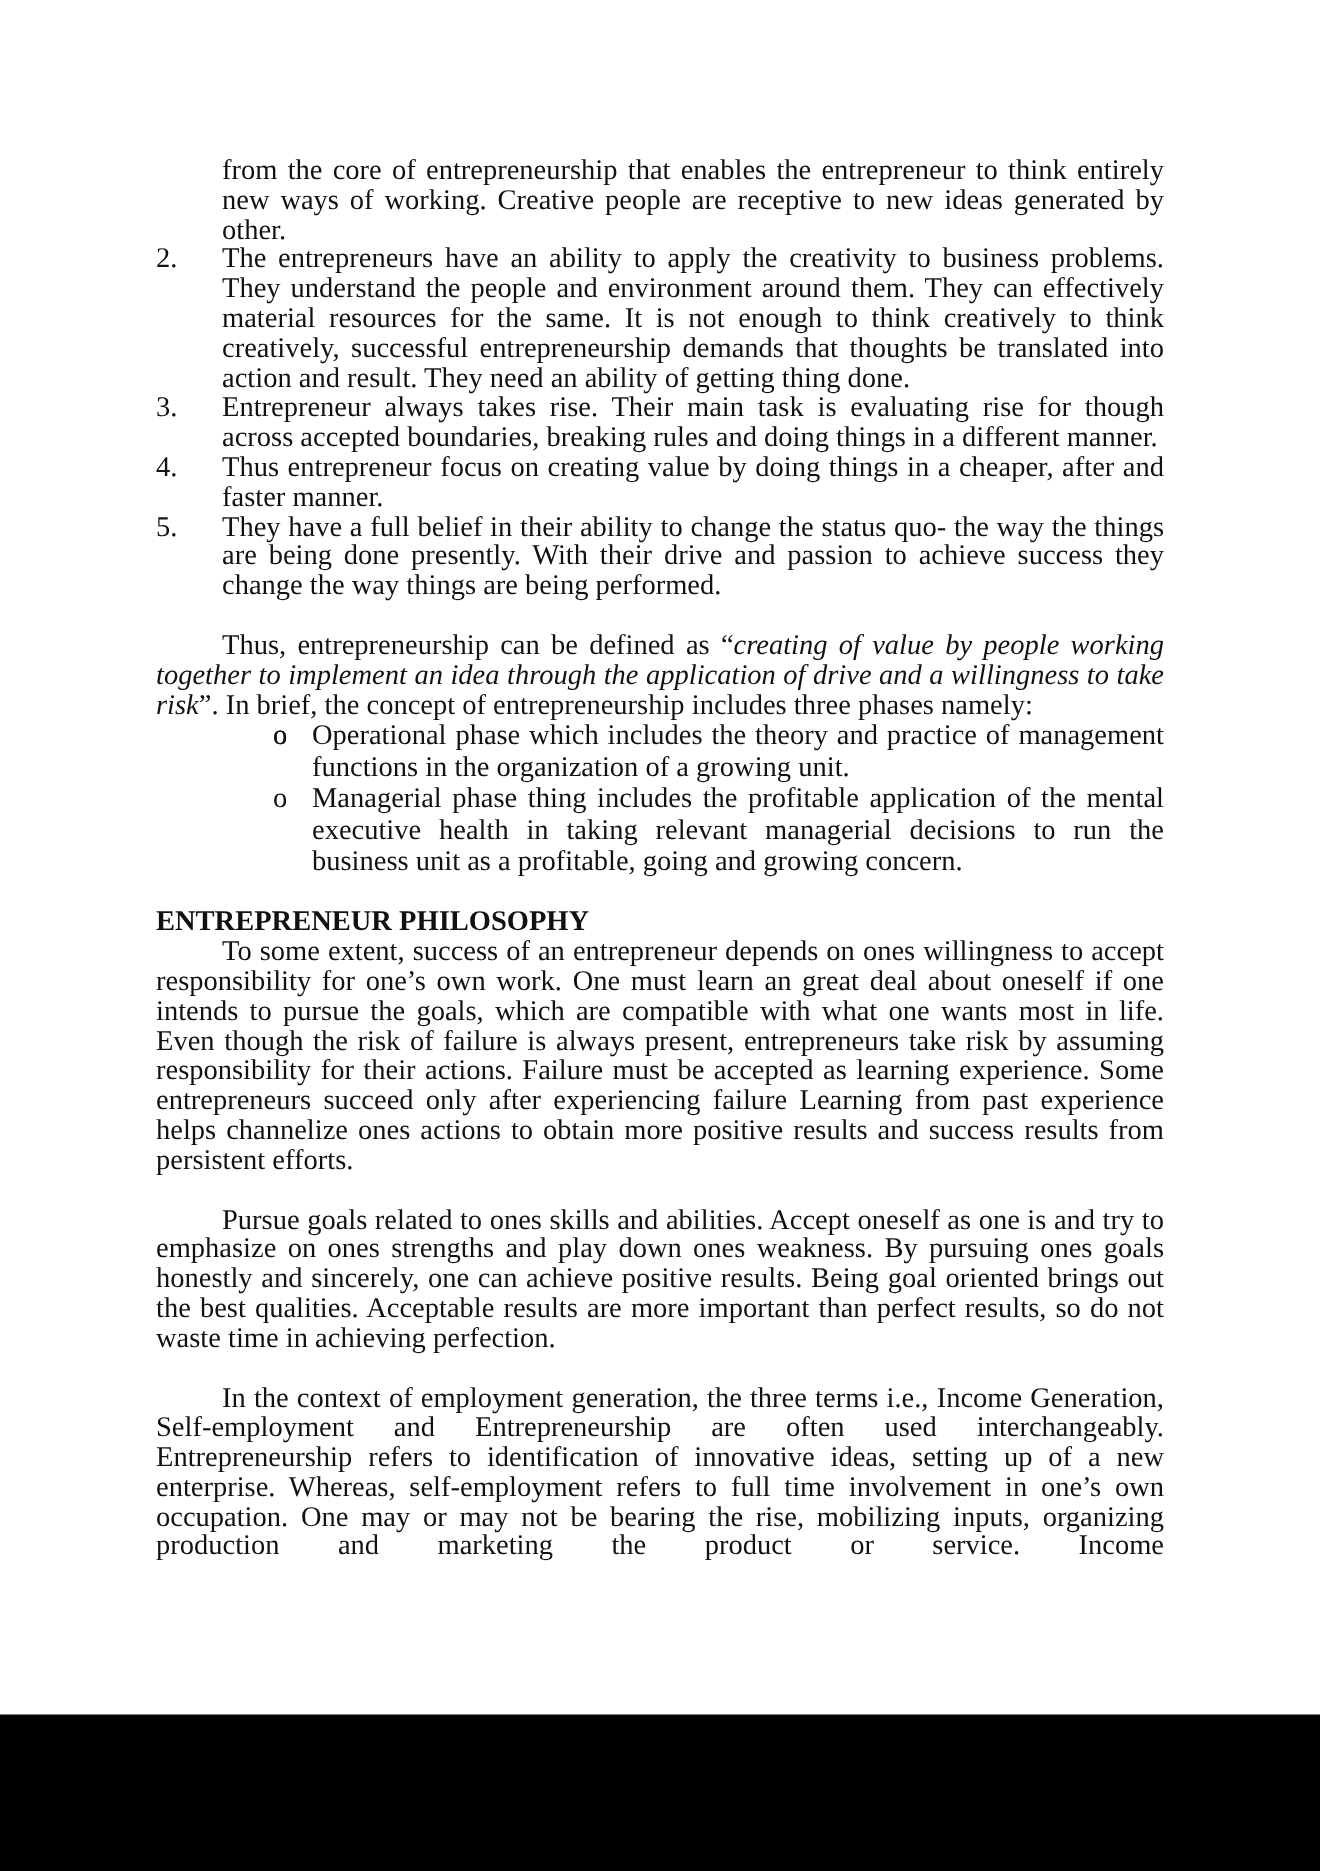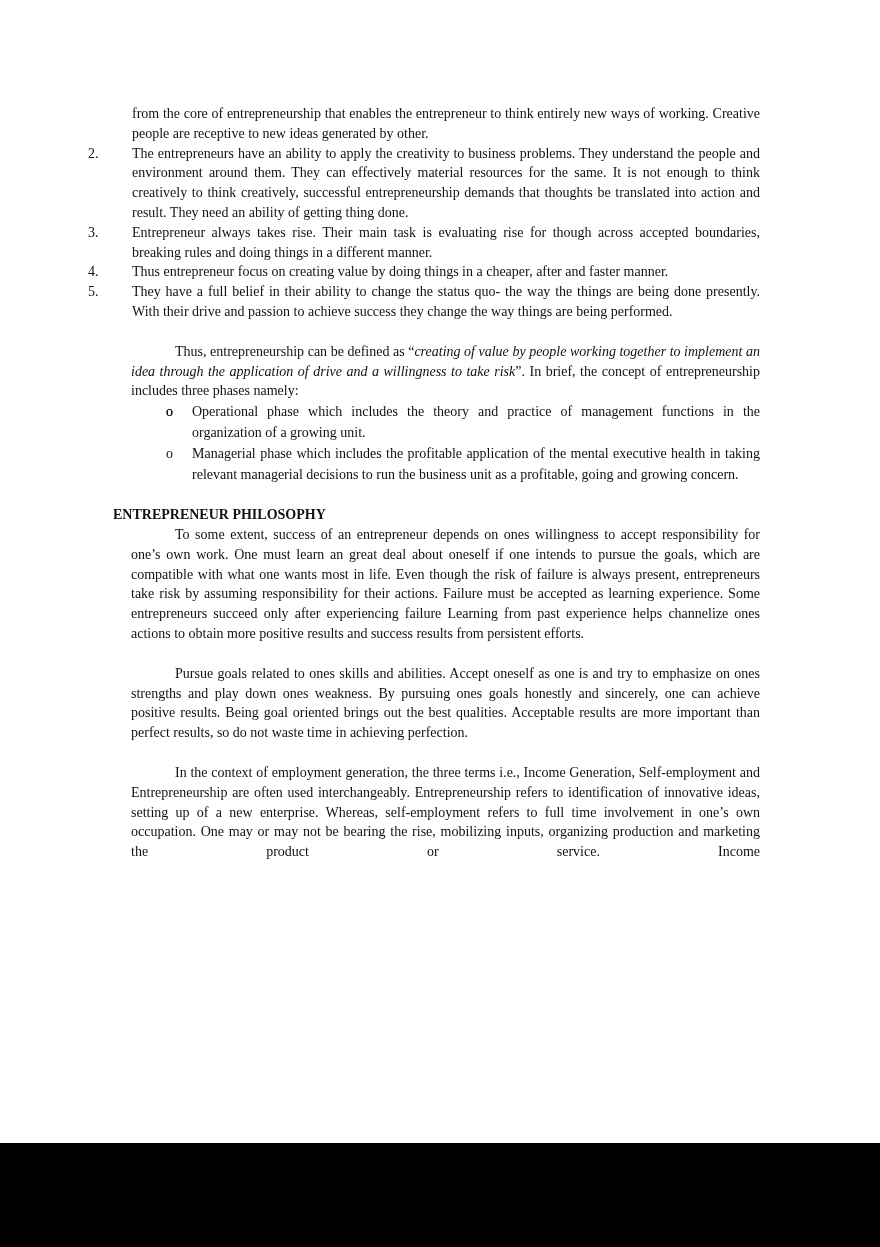--- a/index.html
+++ b/index.html
@@ -5,32 +5,32 @@
   html, body { margin: 0; padding: 0; }
   body {
     width: 880px; height: 1247px; background: #000; overflow: hidden;
     font-family: "Liberation Serif", serif; color: #111;
   }
   .page {
     position: absolute; left: 0; top: 0; width: 880px; height: 1143px;
     background: #fff;
   }
   .content {
-    position: absolute; left: 88px; top: 104px; width: 672px;
-    font-size: 14px; line-height: 19.8px;
+    position: absolute; left: 104px; top: 104px; width: 672px;
+    font-size: 19px; line-height: 19.8px;
   }
   .cont { padding-left: 44px; text-align: justify; text-align-last: left; }
   .num-item { position: relative; padding-left: 44px; text-align: justify; }
   .num-item .num { position: absolute; left: 0; width: 24px; }
-  .para { text-indent: 44px; text-align: justify; margin-left: 43px; }
+  .para { text-indent: 44px; text-align: justify; }
   .gap { height: 20px; }
   .bullets { margin-left: 78px; }
   .bullet { position: relative; padding-left: 26px; text-align: justify; line-height: 21px; }
   .bullet .dot { position: absolute; left: 0; top: 0; }
-  .heading { font-weight: bold; margin-top: 20px; margin-left: 25px; }
+  .heading { font-weight: bold; margin-top: 20px; }
   .last { text-align-last: justify; }
   i { font-style: italic; }
 </style>
 </head>
 <body>
 
 <div class="page">
   <div class="content">
 
     <div class="cont">from the core of entrepreneurship that enables the entrepreneur to think entirely new ways of working. Creative people are receptive to new ideas generated by other.</div>
@@ -59,21 +59,21 @@
     <div class="bullets">
       <div class="bullet">
         <span class="dot">o</span>
       </div>
       <div class="bullet">
         <span class="dot">o</span>
         <span>Operational phase which includes the theory and practice of management functions in the organization of a growing unit.</span>
       </div>
       <div class="bullet">
         <span class="dot">o</span>
-        <span>Managerial phase which includes the profitable application of the mental executive health in taking relevant managerial decisions to run the business unit as a profitable, going and growing concern.</span>
+        <span>Managerial phase thing includes the profitable application of the mental executive health in taking relevant managerial decisions to run the business unit as a profitable, going and growing concern.</span>
       </div>
     </div>
 
     <div class="heading">ENTREPRENEUR PHILOSOPHY</div>
     <div class="para">To some extent, success of an entrepreneur depends on ones willingness to accept responsibility for one’s own work. One must learn an great deal about oneself if one intends to pursue the goals, which are compatible with what one wants most in life. Even though the risk of failure is always present, entrepreneurs take risk by assuming responsibility for their actions. Failure must be accepted as learning experience. Some entrepreneurs succeed only after experiencing failure Learning from past experience helps channelize ones actions to obtain more positive results and success results from persistent efforts.</div>
 
     <div class="gap"></div>
     <div class="para">Pursue goals related to ones skills and abilities. Accept oneself as one is and try to emphasize on ones strengths and play down ones weakness. By pursuing ones goals honestly and sincerely, one can achieve positive results. Being goal oriented brings out the best qualities. Acceptable results are more important than perfect results, so do not waste time in achieving perfection.</div>
 
     <div class="gap"></div>

